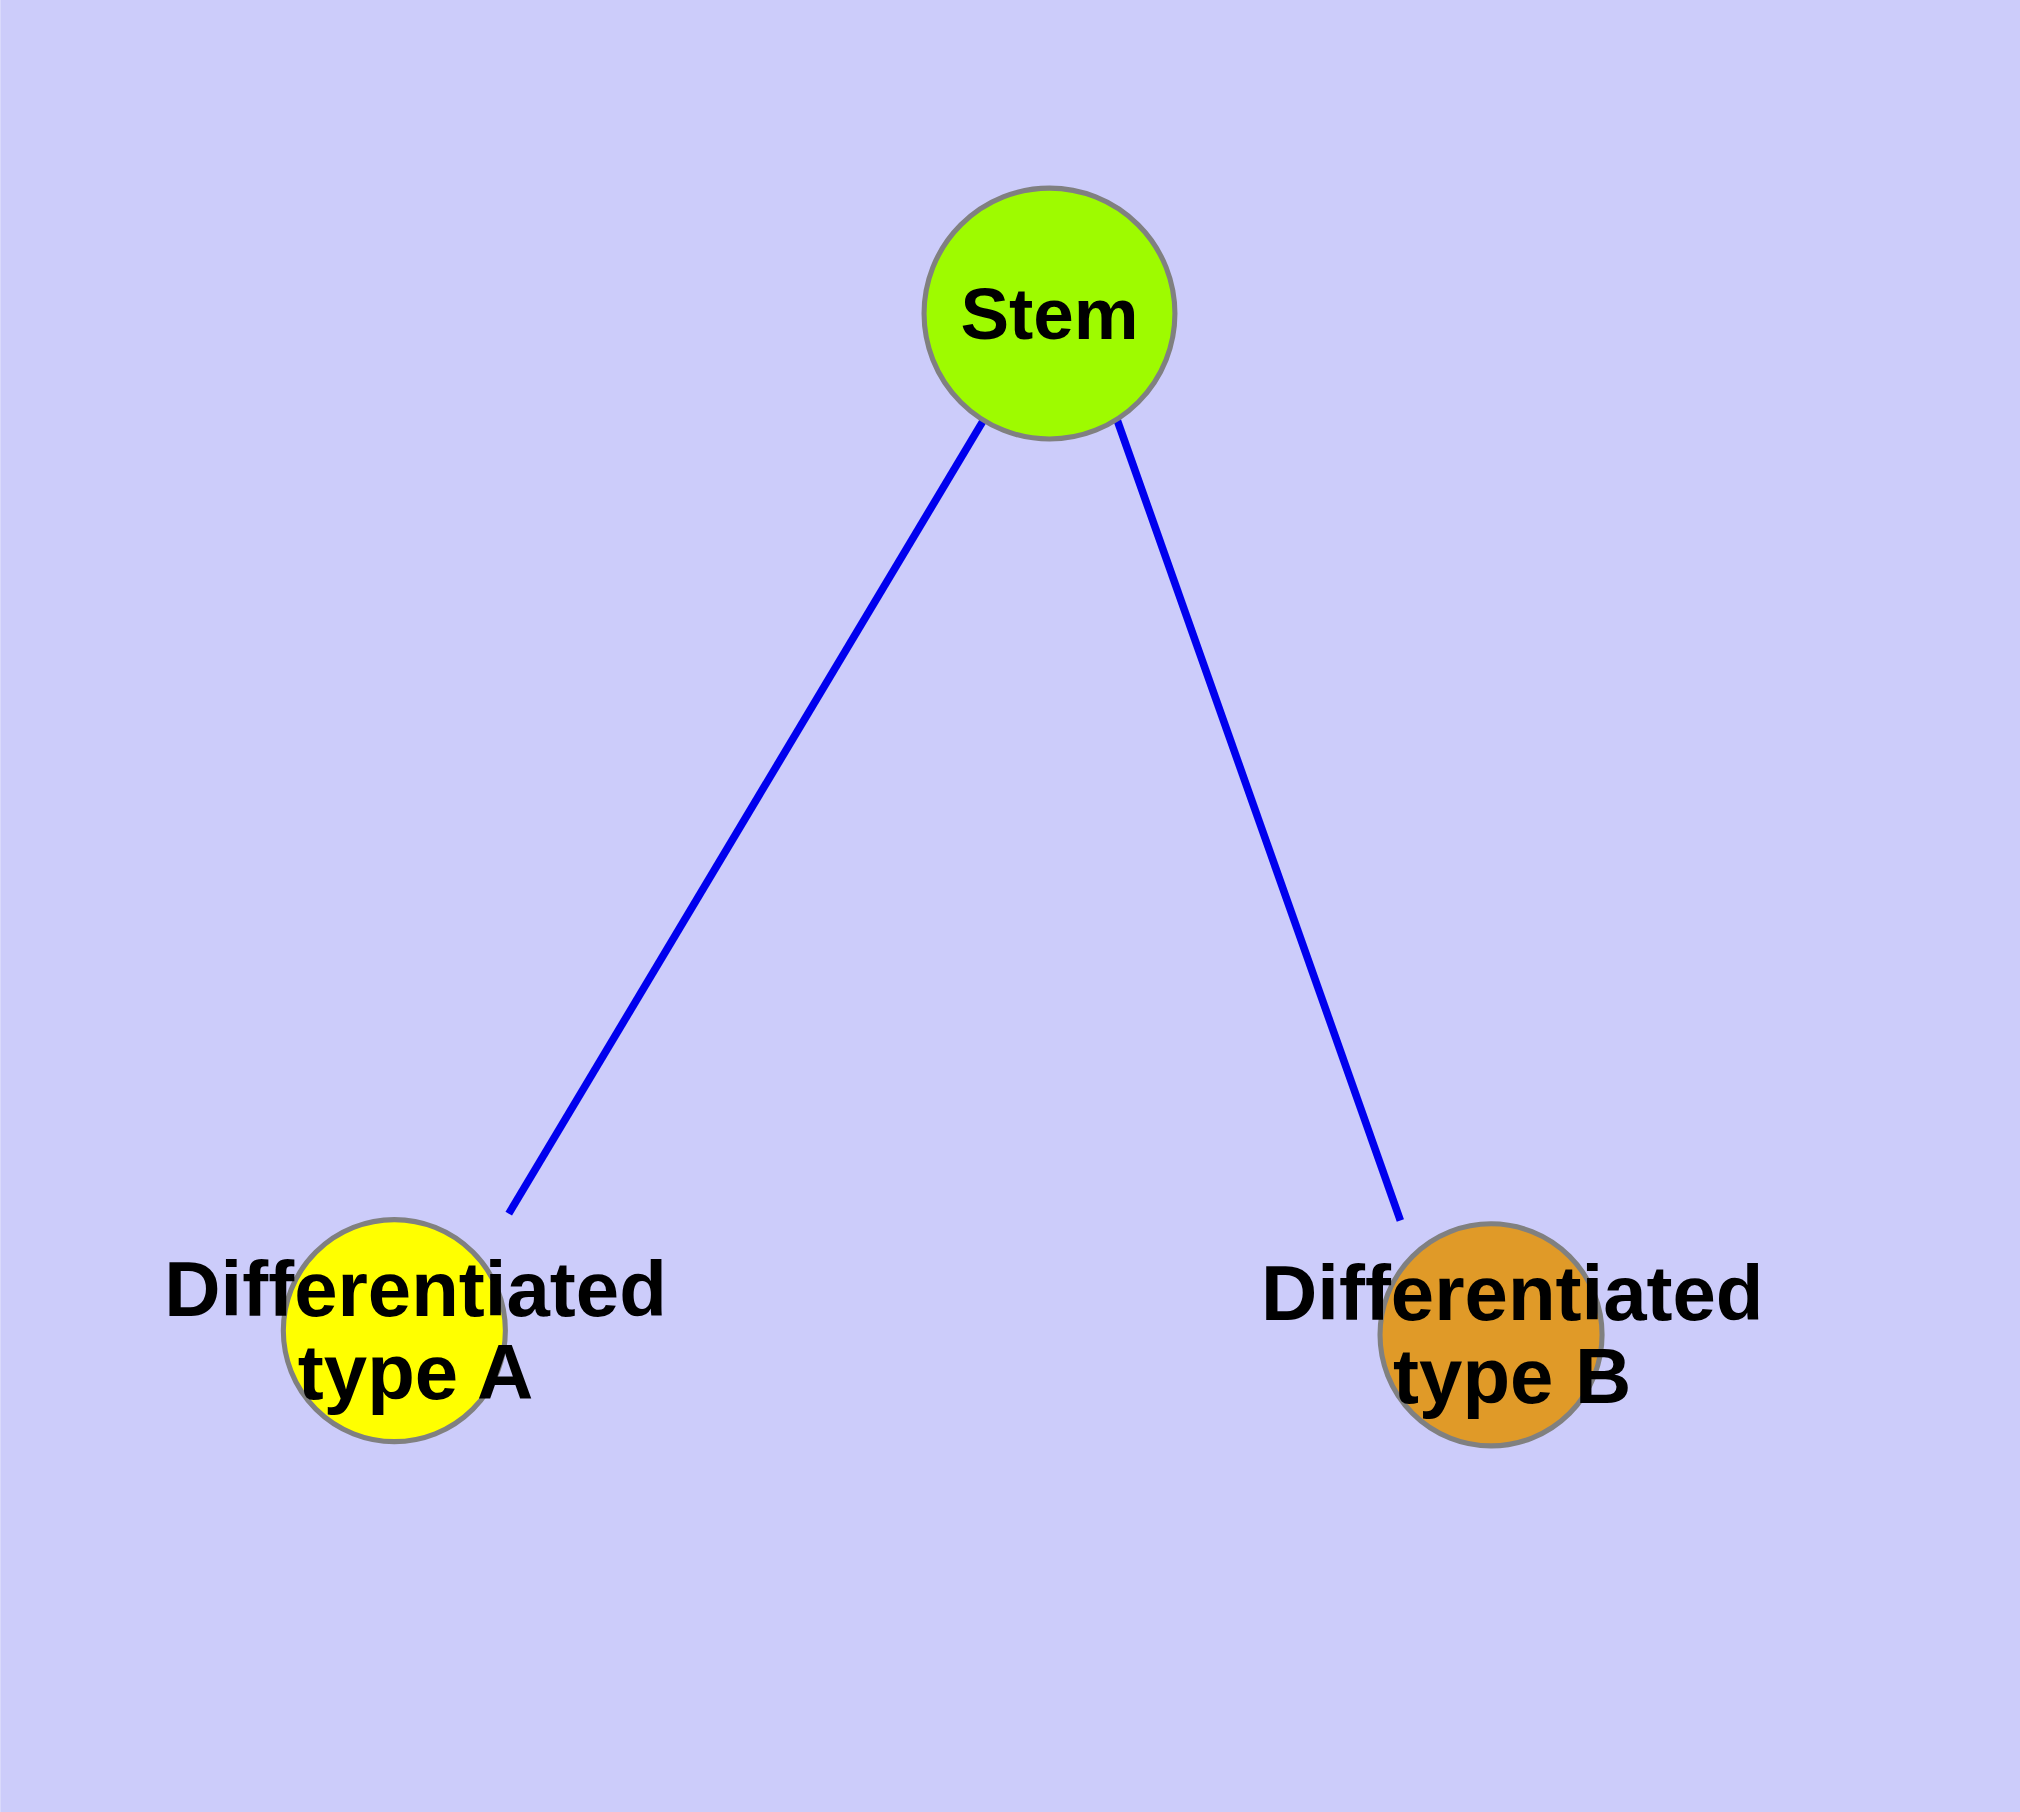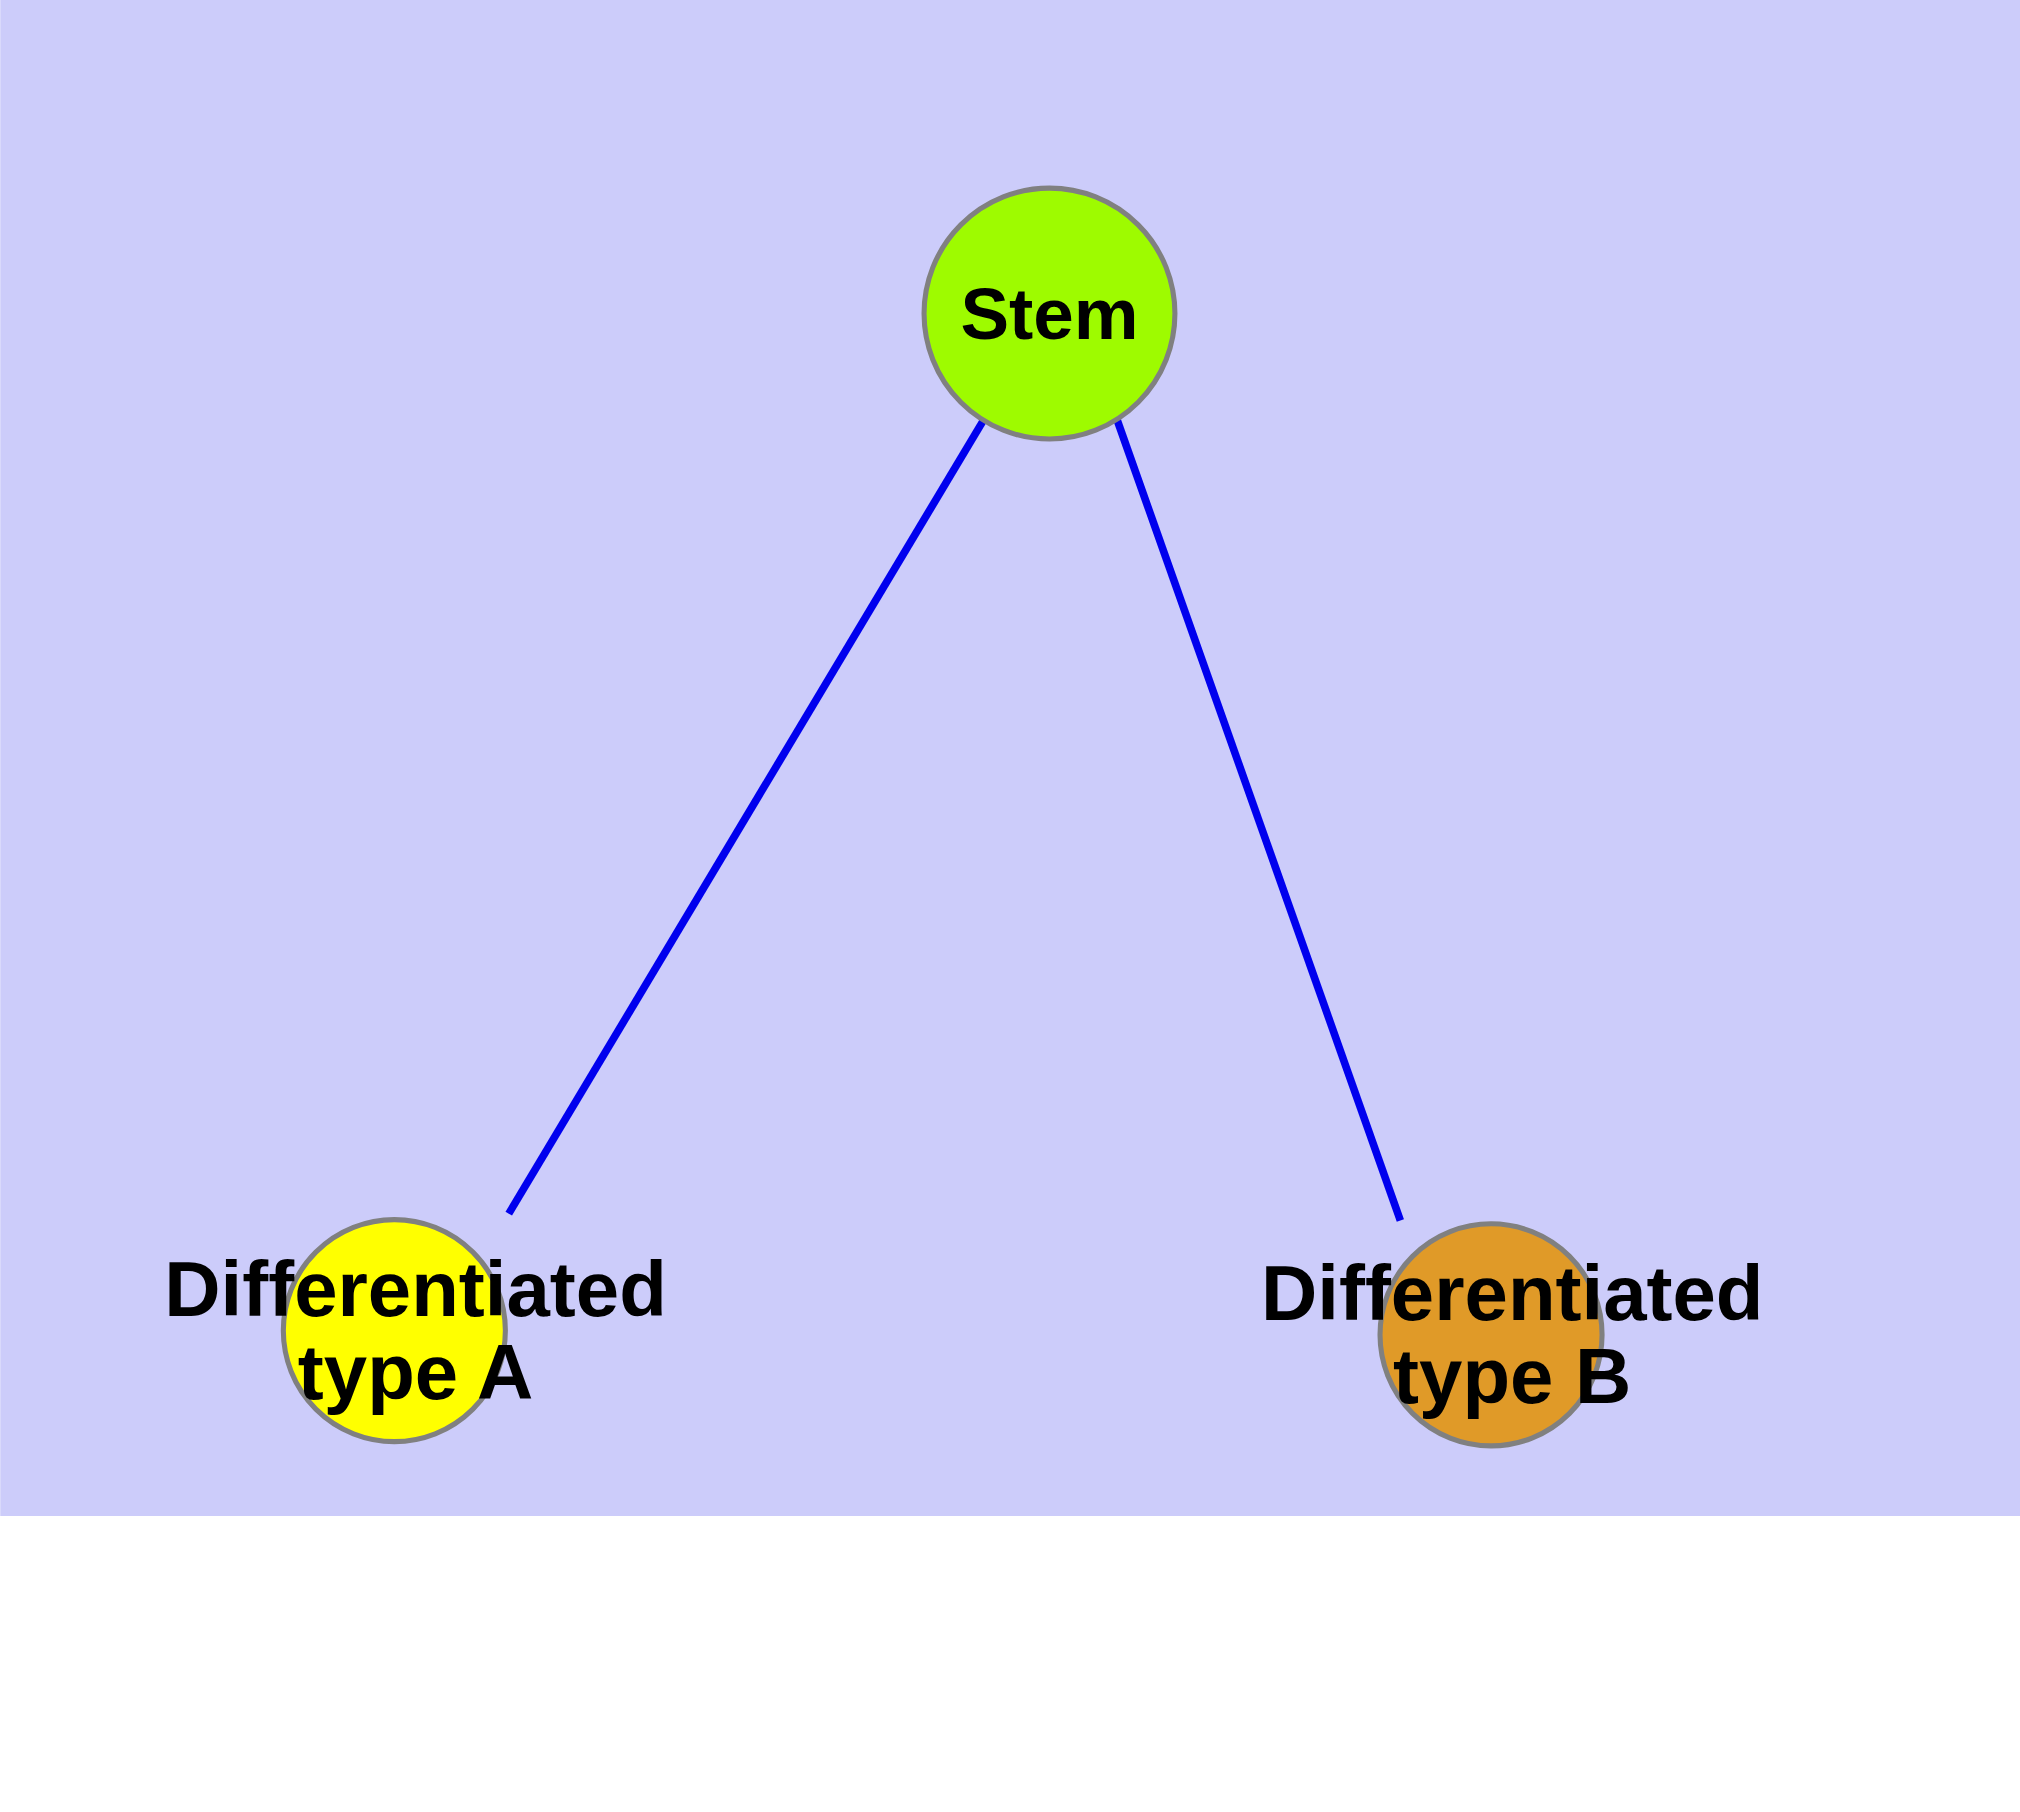--- a/index.html
+++ b/index.html
@@ -33,21 +33,21 @@
   .node-label-root {
     font-size: 86px;
   }
   .node-label-leaf {
     font-size: 92px;
   }
 </style>
 </head>
 <body>
 
-<div id="canvas" style="width: 2021px; height: 1516px;">
+<div id="canvas" style="width: 2021px; height: 1812px;">
   <svg id="graph-svg" viewBox="0 0 2384 2138" style="width: 2021px; height: 1812px;">
 
     <rect id="bg-rect" x="0" y="0" width="2384" height="2138" fill="#CCCCFA"></rect>
 
     <g id="edge-layer">
         <line x1="1160" y1="496" x2="600" y2="1432" stroke="#0000EE" stroke-width="9" stroke-linecap="butt"></line>
         <line x1="1318" y1="496" x2="1652" y2="1440" stroke="#0000EE" stroke-width="9" stroke-linecap="butt"></line>
       </g>
     <g id="node-layer">
         <circle cx="1238" cy="370" r="148" fill="#9EFB00" stroke="#808080" stroke-width="6"></circle>

